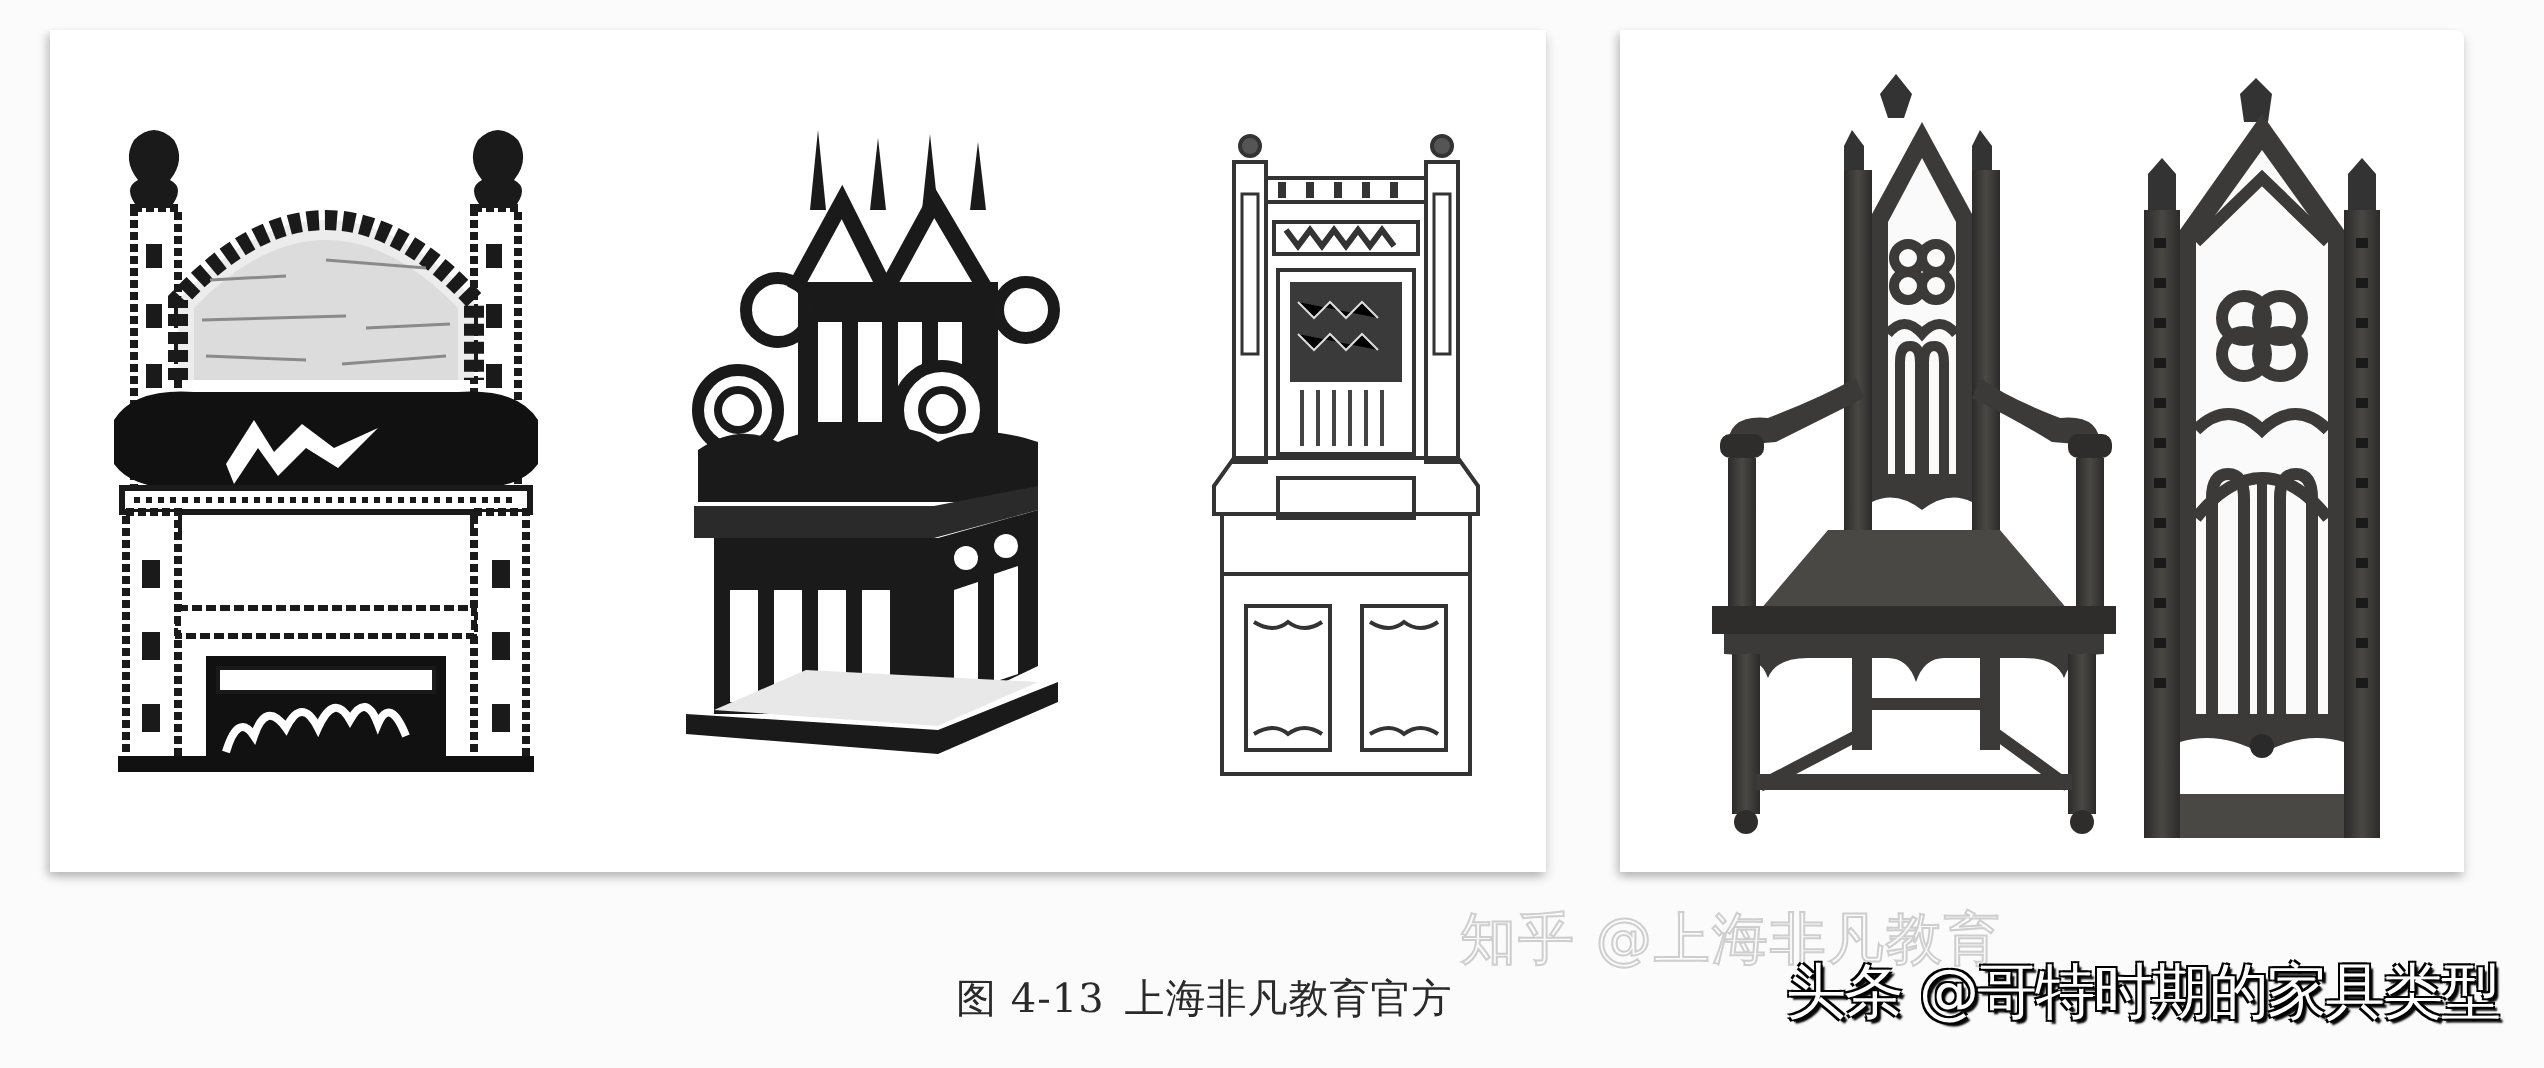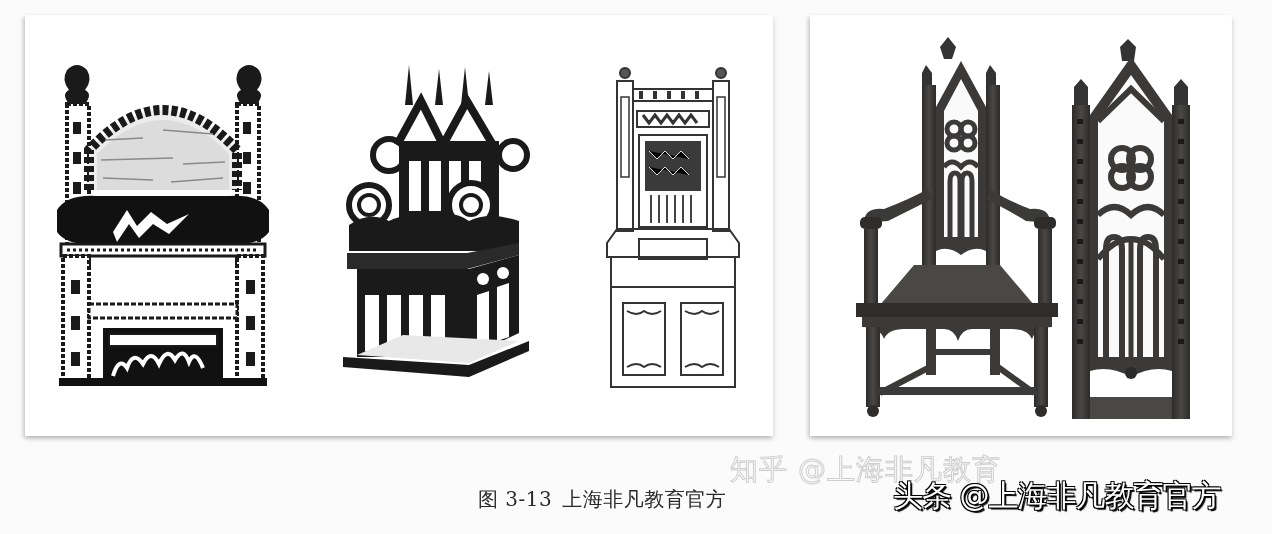--- a/index.html
+++ b/index.html
@@ -288,17 +288,17 @@
       <path d="M30 220 q16 -20 33 -20 q17 0 33 20"></path>
     </g>
     <line x1="63" y1="200" x2="63" y2="318" stroke="#3b3a38" stroke-width="5"></line>
     <path d="M22 318 h82 v14 q-20 -6 -41 6 q-21 -12 -41 -6z" fill="#3b3a38"></path>
     <circle cx="63" cy="334" r="6" fill="#2a2a2a"></circle>
     <rect x="22" y="358" width="82" height="22" fill="#4a4845"></rect>
   </svg>
 </div>
 
 <div class="caption">
-  <span class="num">图 3-13</span><span>上海非凡教育官方</span>
+  <span class="num">图 4-13</span><span>上海非凡教育官方</span>
 </div>
 
 <div class="wm-ghost">知乎 @上海非凡教育</div>
-<div class="wm-main">头条 @上海非凡教育官方</div>
+<div class="wm-main">头条 @哥特时期的家具类型</div>
 
 </body></html>

